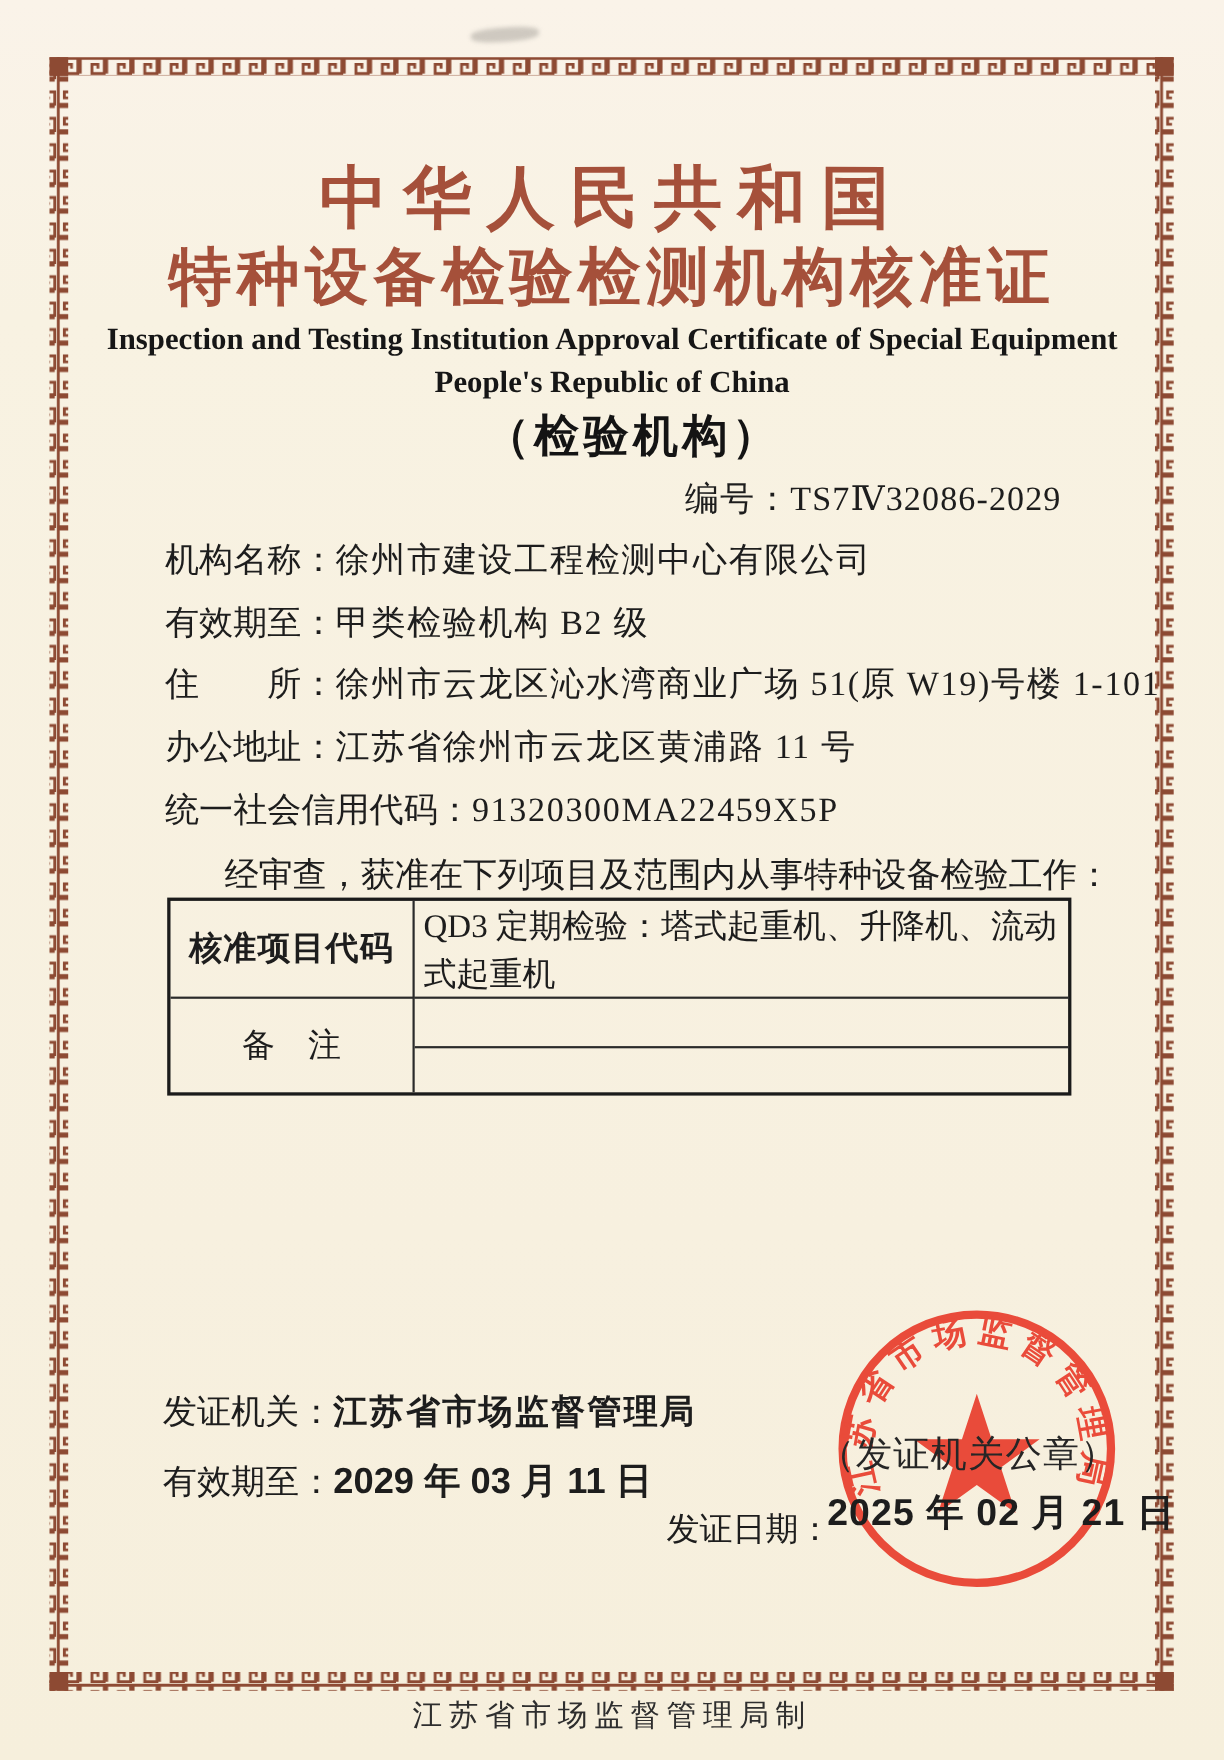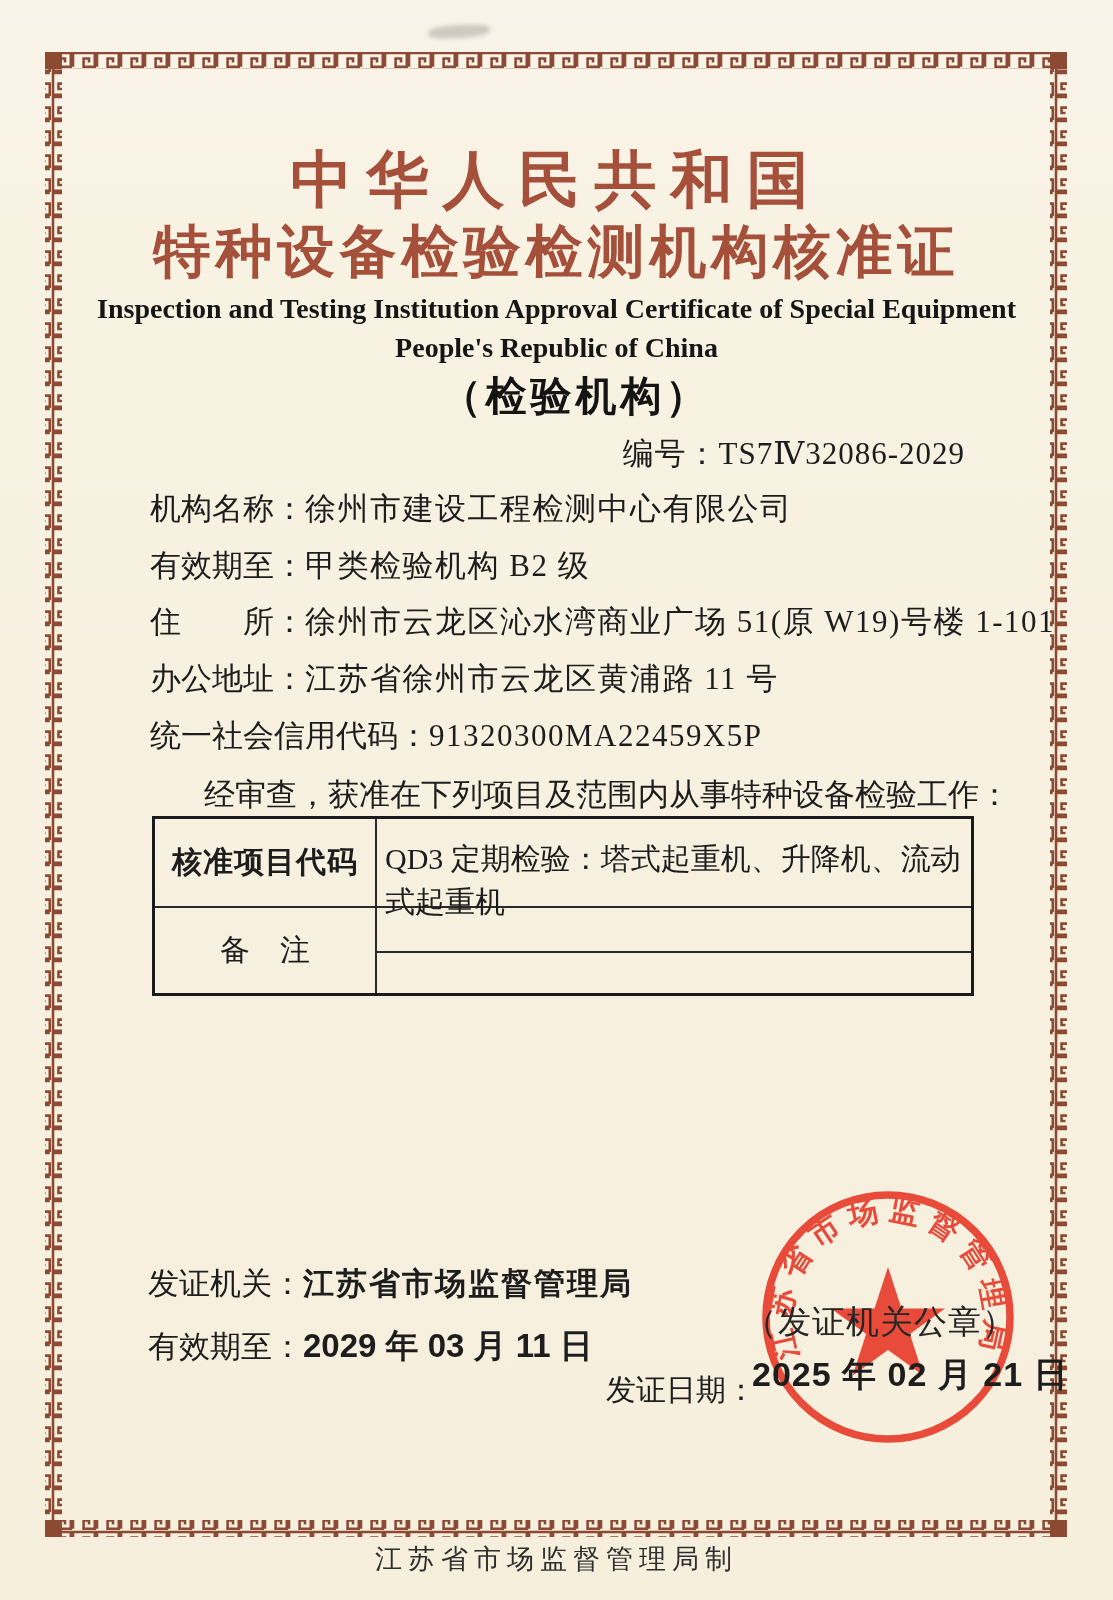--- a/index.html
+++ b/index.html
@@ -26,21 +26,21 @@
   .f0{top:488px;} .f1{top:545px;} .f2{top:601px;} .f3{top:658px;} .f4{top:715px;}
   .statement{left:204px;top:774px;font-size:31px;font-family:Liberation Mono, monospace;}
   
   .approval-table{left:152px;top:816px;width:822px;height:180px;border:3px solid #1b1b1b;
     box-sizing:border-box;display:grid;grid-template-columns:222px 1fr;grid-template-rows:89px 1fr;
     background:transparent;}
   .approval-table .cell{box-sizing:border-box;}
   .th{display:flex;align-items:center;justify-content:center;font-size:30px;border-right:2px solid #2a2a2a;}
   .th1{font-weight:bold;letter-spacing:1px;border-bottom:2px solid #2a2a2a;}
   .td1{border-bottom:2px solid #2a2a2a;font-size:30px;line-height:1.42;padding:3px 10px 13px 8px;
-       font-family:"Liberation Serif","DejaVu Serif",serif;margin-top:16px;}
+       font-family:"Liberation Serif","DejaVu Serif",serif;}
   .td2{position:relative;}
   .td2 .split{position:absolute;left:0;top:50%;width:100%;border-top:2px solid #2a2a2a;}
   
   .issuer{left:148px;top:1263px;font-size:31px;font-family:"Liberation Serif","DejaVu Serif",serif;}
   .issuer .val{font-weight:bold;letter-spacing:2px;font-family:"DejaVu Sans","Liberation Sans",sans-serif;}
   .valid{left:148px;top:1324px;font-size:31px;font-family:"Liberation Serif","DejaVu Serif",serif;}
   .valid .val{font-weight:bold;font-size:33px;font-family:"Liberation Sans","DejaVu Sans",sans-serif;}
   .issue-label{left:606px;top:1370px;font-size:30px;font-family:"Liberation Serif","DejaVu Serif",serif;z-index:3;}
   .issue-date{left:752px;top:1352px;font-size:34px;font-weight:bold;z-index:3;
               font-family:"Liberation Sans","DejaVu Sans",sans-serif;letter-spacing:1px;}

